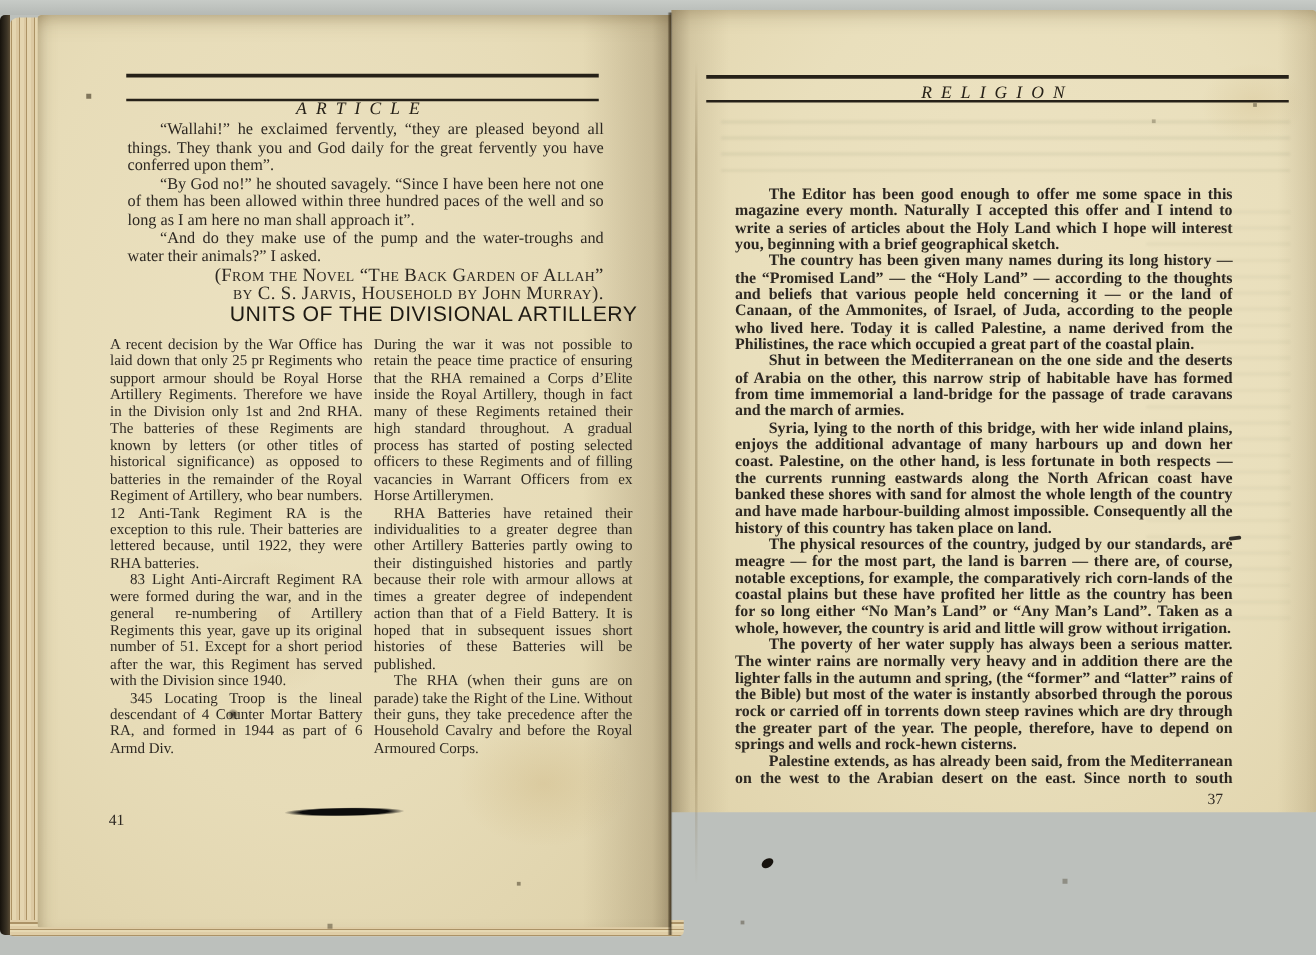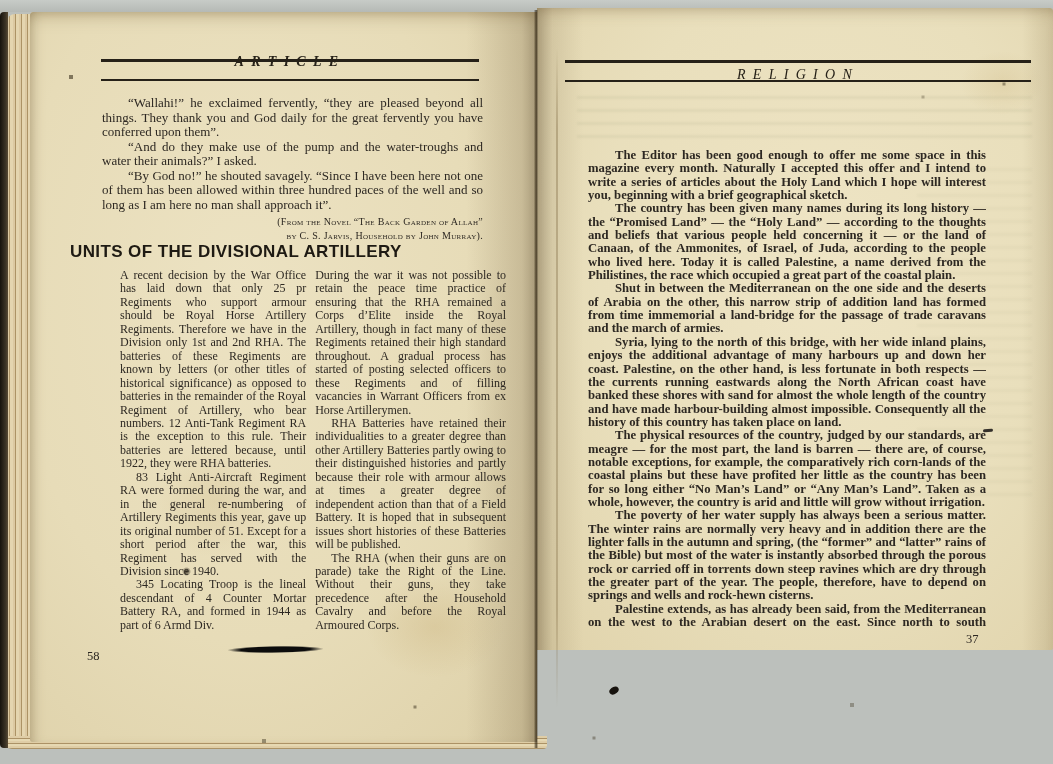--- a/index.html
+++ b/index.html
@@ -68,30 +68,30 @@
   .rule { position:absolute; background:#262118; }
   .running-head {
     font-style:italic; font-size:14px; letter-spacing:0.52em; text-indent:0.52em;
     color:#262118;
   }
 
   
   .quote-block { position:absolute; left:72px; top:84px; width:381px;
     font-size:13px; line-height:14.5px; text-align:justify; }
   .quote-block p { text-indent:26px; }
-  .attribution { margin-top:3px; text-align:right; font-size:10px; line-height:13.5px;
+  .attribution { margin-top:3px; text-align:right; font-size:15px; line-height:13.5px;
     font-variant:small-caps; letter-spacing:0.3px; }
   .section-heading {
-    position:absolute; left:40px; top:230px; width:440px; text-align:left;
+    position:absolute; left:40px; top:230px; width:440px; text-align:right;
     font-family:"Liberation Sans","DejaVu Sans",sans-serif;
-    font-weight:bold; font-size:17px; letter-spacing:0.4px; color:#1e1a13;
+    font-weight:normal; font-size:17px; letter-spacing:0.4px; color:#1e1a13;
   }
   .columns { position:absolute; left:58px; top:257px; width:418px; display:flex; gap:9px; }
   .col { font-size:12px; line-height:13.45px; text-align:justify; }
-  .col-1 { width:202px;margin-left:32px; }
+  .col-1 { width:202px; }
   .col-2 { width:207px; }
   .col p { text-indent:16px; }
   .col p.no-indent { text-indent:0; }
 
   .page-number { position:absolute; font-size:12.5px; color:#2d2822; }
 
   
   .padre-heading {
     position:absolute; left:28px; top:111px; width:465px; text-align:center;
     font-family:"Liberation Sans","DejaVu Sans",sans-serif;
@@ -145,29 +145,29 @@
 
   <div class="edge-stack-left"></div>
   <div class="edge-stack-bottom"></div>
   <div class="spine-edge"></div>
 
   <div class="page page-left">
     <div class="stain stain-1"></div>
     <div class="stain stain-3"></div>
 
     <div class="rule" style="left:71px; top:47px; width:378px; height:3px;"></div>
-    <div class="running-head-box" style="left:71px; top:40px; width:378px;font-weight:bold;">
+    <div class="running-head-box" style="left:71px; top:66px; width:378px;">
       <span class="running-head">ARTICLE</span>
     </div>
     <div class="rule" style="left:71px; top:67px; width:378px; height:2px;"></div>
 
     <div class="quote-block">
       <p>“Wallahi!” he exclaimed fervently, “they are pleased beyond all things. They thank you and God daily for the great fervently you have conferred upon them”.</p>
+      <p>“By God no!” he shouted savagely. “Since I have been here not one of them has been allowed within three hundred paces of the well and so long as I am here no man shall approach it”.</p>
       <p>“And do they make use of the pump and the water-troughs and water their animals?” I asked.</p>
-      <p>“By God no!” he shouted savagely. “Since I have been here not one of them has been allowed within three hundred paces of the well and so long as I am here no man shall approach it”.</p>
       <div class="attribution">
         <div>(From the Novel “The Back Garden of Allah”</div>
         <div>by C. S. Jarvis, Household by John Murray).</div>
       </div>
     </div>
 
     <div class="section-heading">UNITS OF THE DIVISIONAL ARTILLERY</div>
 
     <div class="columns">
       <div class="col col-1">
@@ -175,21 +175,21 @@
         <p>83 Light Anti-Aircraft Regiment RA were formed during the war, and in the general re-numbering of Artillery Regiments this year, gave up its original number of 51. Except for a short period after the war, this Regiment has served with the Division since 1940.</p>
         <p>345 Locating Troop is the lineal descendant of 4 Counter Mortar Battery RA, and formed in 1944 as part of 6 Armd Div.</p>
       </div>
       <div class="col col-2">
         <p class="no-indent">During the war it was not possible to retain the peace time practice of ensuring that the RHA remained a Corps d’Elite inside the Royal Artillery, though in fact many of these Regiments retained their high standard throughout. A gradual process has started of posting selected officers to these Regiments and of filling vacancies in Warrant Officers from ex Horse Artillerymen.</p>
         <p>RHA Batteries have retained their individualities to a greater degree than other Artillery Batteries partly owing to their distinguished histories and partly because their role with armour allows at times a greater degree of independent action than that of a Field Battery. It is hoped that in subsequent issues short histories of these Batteries will be published.</p>
         <p>The RHA (when their guns are on parade) take the Right of the Line. Without their guns, they take precedence after the Household Cavalry and before the Royal Armoured Corps.</p>
       </div>
     </div>
 
-    <div class="page-number" style="left:57px; top:637px;">58</div>
+    <div class="page-number" style="left:57px; top:637px;">41</div>
 
     <div class="ink-smudge"></div>
     <div class="ink-spot-small"></div>
   </div>
 
   <div class="page page-right">
     <div class="fold-crease"></div>
     <div class="bleed-through bleed-top"></div>
     <div class="bleed-through bleed-right"></div>
     <div class="stain stain-2"></div>
@@ -197,21 +197,21 @@
     <div class="rule" style="left:28px; top:52px; width:466px; height:3px;"></div>
     <div class="running-head-box" style="left:28px; top:57px; width:466px;">
       <span class="running-head">RELIGION</span>
     </div>
     <div class="rule" style="left:28px; top:72px; width:466px; height:2px;"></div>
 
 
     <div class="body-block">
       <p>The Editor has been good enough to offer me some space in this magazine every month. Naturally I accepted this offer and I intend to write a series of articles about the Holy Land which I hope will interest you, beginning with a brief geographical sketch.</p>
       <p>The country has been given many names during its long history — the “Promised Land” — the “Holy Land” — according to the thoughts and beliefs that various people held concerning it — or the land of Canaan, of the Ammonites, of Israel, of Juda, according to the people who lived here. Today it is called Palestine, a name derived from the Philistines, the race which occupied a great part of the coastal plain.</p>
-      <p>Shut in between the Mediterranean on the one side and the deserts of Arabia on the other, this narrow strip of addition land has formed from time immemorial a land-bridge for the passage of trade caravans and the march of armies.</p>
+      <p>Shut in between the Mediterranean on the one side and the deserts of Arabia on the other, this narrow strip of habitable have has formed from time immemorial a land-bridge for the passage of trade caravans and the march of armies.</p>
       <p>Syria, lying to the north of this bridge, with her wide inland plains, enjoys the additional advantage of many harbours up and down her coast. Palestine, on the other hand, is less fortunate in both respects — the currents running eastwards along the North African coast have banked these shores with sand for almost the whole length of the country and have made harbour-building almost impossible. Consequently all the history of this country has taken place on land.</p>
       <p>The physical resources of the country, judged by our standards, are meagre — for the most part, the land is barren — there are, of course, notable exceptions, for example, the comparatively rich corn-lands of the coastal plains but these have profited her little as the country has been for so long either “No Man’s Land” or “Any Man’s Land”. Taken as a whole, however, the country is arid and little will grow without irrigation.</p>
       <p>The poverty of her water supply has always been a serious matter. The winter rains are normally very heavy and in addition there are the lighter falls in the autumn and spring, (the “former” and “latter” rains of the Bible) but most of the water is instantly absorbed through the porous rock or carried off in torrents down steep ravines which are dry through the greater part of the year. The people, therefore, have to depend on springs and wells and rock-hewn cisterns.</p>
       <p class="justify-last">Palestine extends, as has already been said, from the Mediterranean on the west to the Arabian desert on the east. Since north to south</p>
     </div>
 
     <div class="page-number" style="left:429px; top:624px;">37</div>
 
     <div class="ink-blot"></div>
     <div class="ink-dash"></div>

